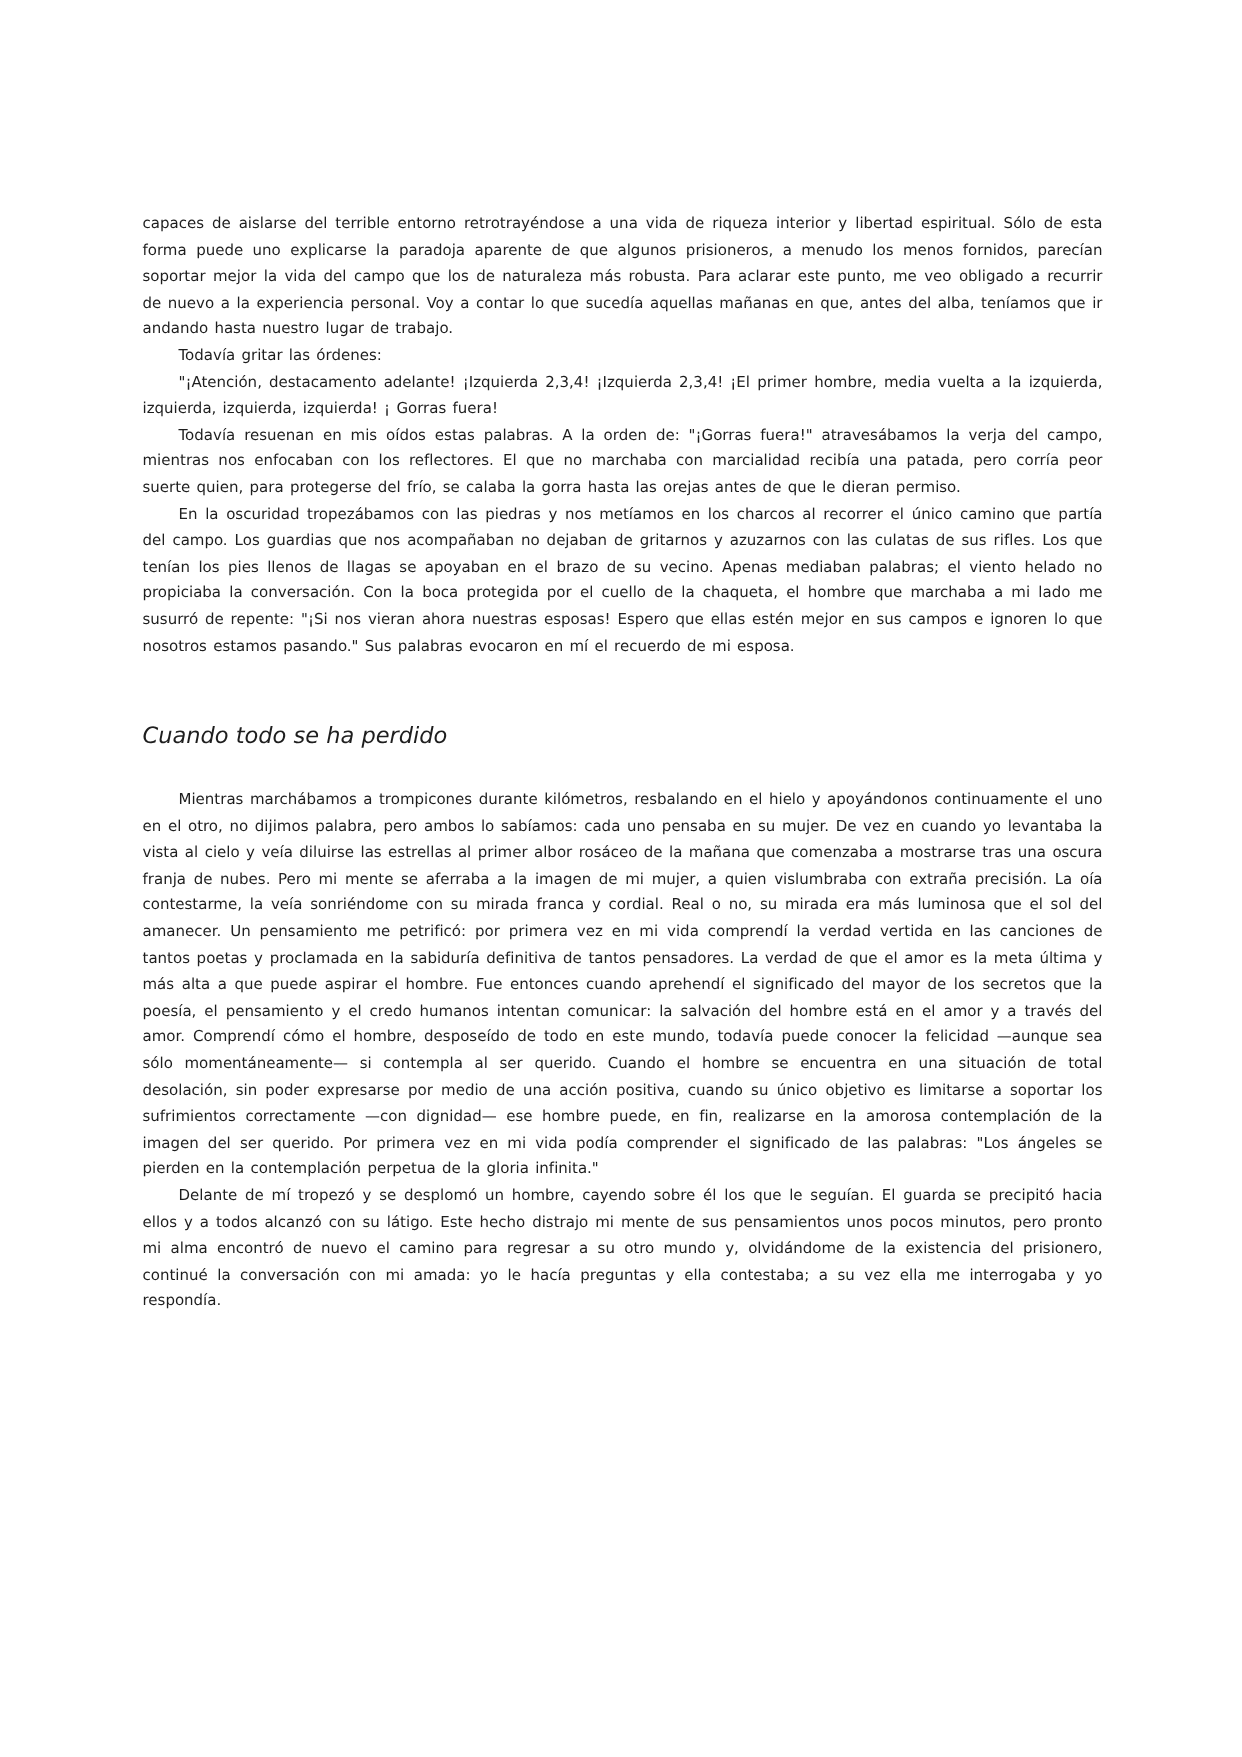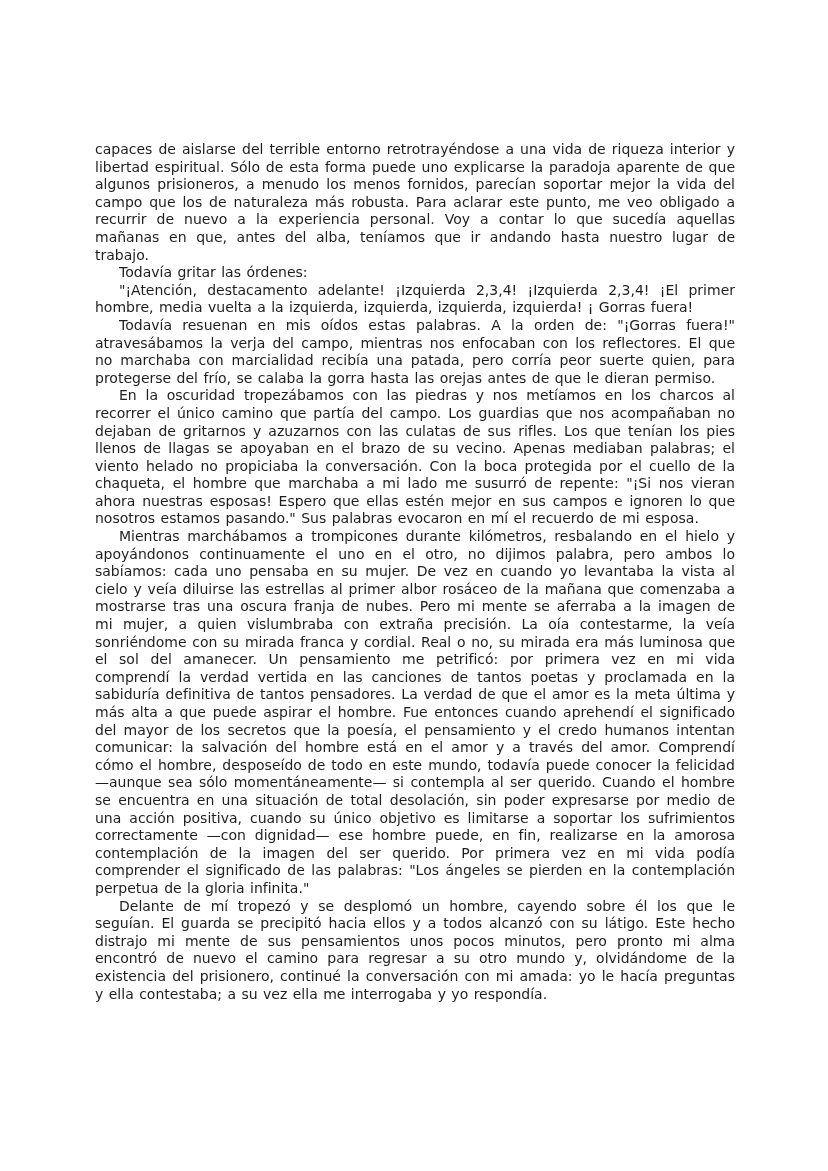--- a/index.html
+++ b/index.html
@@ -17,21 +17,21 @@
     box-sizing: border-box;
     width: 828px;
     height: 1171px;
     padding: 141px 93px 0 95px;
     background: #ffffff;
   }
   .para {
     margin: 0;
     text-align: justify;
     font-family: "DejaVu Sans", "Liberation Sans", sans-serif;
-    font-size: 14px;
+    font-size: 10px;
     line-height: 17.6px;
     color: #1e1e1e;
     word-spacing: 1px;
   }
   .para.indent {
     text-indent: 24px;
   }
   .heading {
     margin: 41px 0 25px 0;
     font-family: "DejaVu Sans", "Liberation Sans", sans-serif;
@@ -48,19 +48,20 @@
 <div class="page">
   <div>
 
   <p class="para">capaces de aislarse del terrible entorno retrotrayéndose a una vida de riqueza interior y libertad espiritual. Sólo de esta forma puede uno explicarse la paradoja aparente de que algunos prisioneros, a menudo los menos fornidos, parecían soportar mejor la vida del campo que los de naturaleza más robusta. Para aclarar este punto, me veo obligado a recurrir de nuevo a la experiencia personal. Voy a contar lo que sucedía aquellas mañanas en que, antes del alba, teníamos que ir andando hasta nuestro lugar de trabajo.</p>
       <p class="para indent">Todavía gritar las órdenes:</p>
       <p class="para indent">"¡Atención, destacamento adelante! ¡Izquierda 2,3,4! ¡Izquierda 2,3,4! ¡El primer hombre, media vuelta a la izquierda, izquierda, izquierda, izquierda! ¡ Gorras fuera!</p>
       <p class="para indent">Todavía resuenan en mis oídos estas palabras. A la orden de: "¡Gorras fuera!" atravesábamos la verja del campo, mientras nos enfocaban con los reflectores. El que no marchaba con marcialidad recibía una patada, pero corría peor suerte quien, para protegerse del frío, se calaba la gorra hasta las orejas antes de que le dieran permiso.</p>
       <p class="para indent">En la oscuridad tropezábamos con las piedras y nos metíamos en los charcos al recorrer el único camino que partía del campo. Los guardias que nos acompañaban no dejaban de gritarnos y azuzarnos con las culatas de sus rifles. Los que tenían los pies llenos de llagas se apoyaban en el brazo de su vecino. Apenas mediaban palabras; el viento helado no propiciaba la conversación. Con la boca protegida por el cuello de la chaqueta, el hombre que marchaba a mi lado me susurró de repente: "¡Si nos vieran ahora nuestras esposas! Espero que ellas estén mejor en sus campos e ignoren lo que nosotros estamos pasando." Sus palabras evocaron en mí el recuerdo de mi esposa.</p>
     </div>
 
+  <h2 class="heading">Cuando todo se ha perdido</h2>
 
   <div>
 
   <p class="para indent">Mientras marchábamos a trompicones durante kilómetros, resbalando en el hielo y apoyándonos continuamente el uno en el otro, no dijimos palabra, pero ambos lo sabíamos: cada uno pensaba en su mujer. De vez en cuando yo levantaba la vista al cielo y veía diluirse las estrellas al primer albor rosáceo de la mañana que comenzaba a mostrarse tras una oscura franja de nubes. Pero mi mente se aferraba a la imagen de mi mujer, a quien vislumbraba con extraña precisión. La oía contestarme, la veía sonriéndome con su mirada franca y cordial. Real o no, su mirada era más luminosa que el sol del amanecer. Un pensamiento me petrificó: por primera vez en mi vida comprendí la verdad vertida en las canciones de tantos poetas y proclamada en la sabiduría definitiva de tantos pensadores. La verdad de que el amor es la meta última y más alta a que puede aspirar el hombre. Fue entonces cuando aprehendí el significado del mayor de los secretos que la poesía, el pensamiento y el credo humanos intentan comunicar: la salvación del hombre está en el amor y a través del amor. Comprendí cómo el hombre, desposeído de todo en este mundo, todavía puede conocer la felicidad —aunque sea sólo momentáneamente— si contempla al ser querido. Cuando el hombre se encuentra en una situación de total desolación, sin poder expresarse por medio de una acción positiva, cuando su único objetivo es limitarse a soportar los sufrimientos correctamente —con dignidad— ese hombre puede, en fin, realizarse en la amorosa contemplación de la imagen del ser querido. Por primera vez en mi vida podía comprender el significado de las palabras: "Los ángeles se pierden en la contemplación perpetua de la gloria infinita."</p>
       <p class="para indent">Delante de mí tropezó y se desplomó un hombre, cayendo sobre él los que le seguían. El guarda se precipitó hacia ellos y a todos alcanzó con su látigo. Este hecho distrajo mi mente de sus pensamientos unos pocos minutos, pero pronto mi alma encontró de nuevo el camino para regresar a su otro mundo y, olvidándome de la existencia del prisionero, continué la conversación con mi amada: yo le hacía preguntas y ella contestaba; a su vez ella me interrogaba y yo respondía.</p>
     </div>
 </div>
 
 </body></html>

